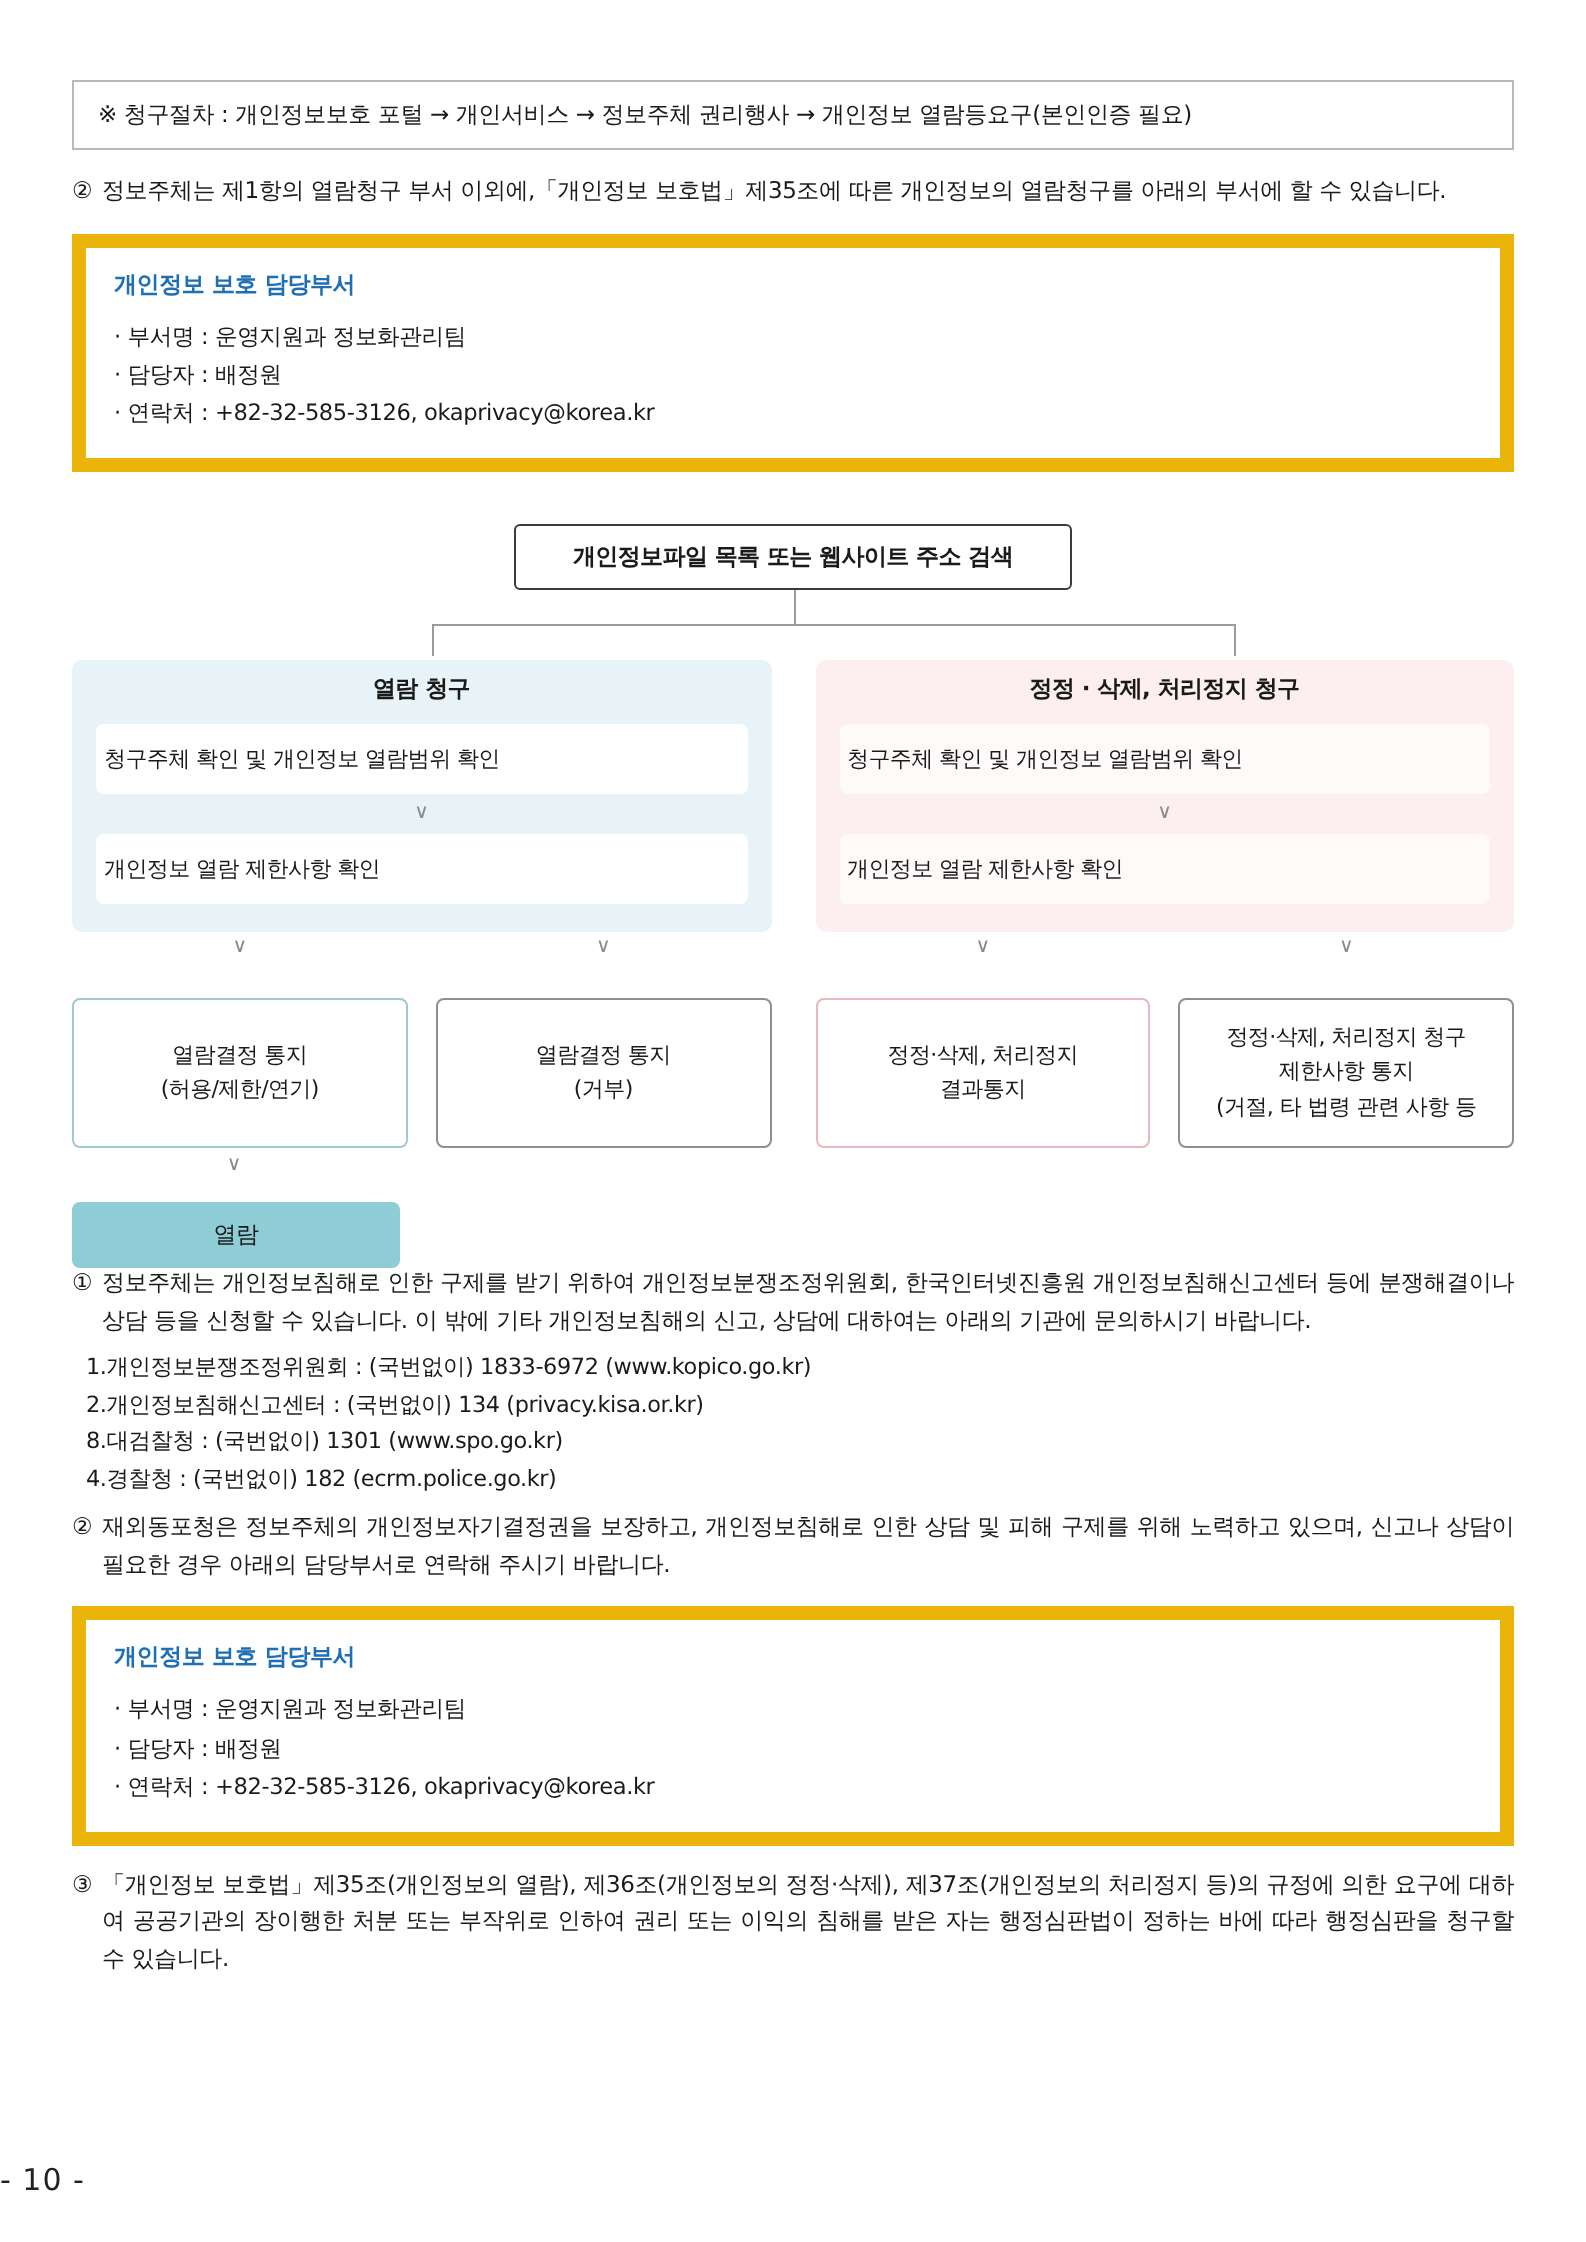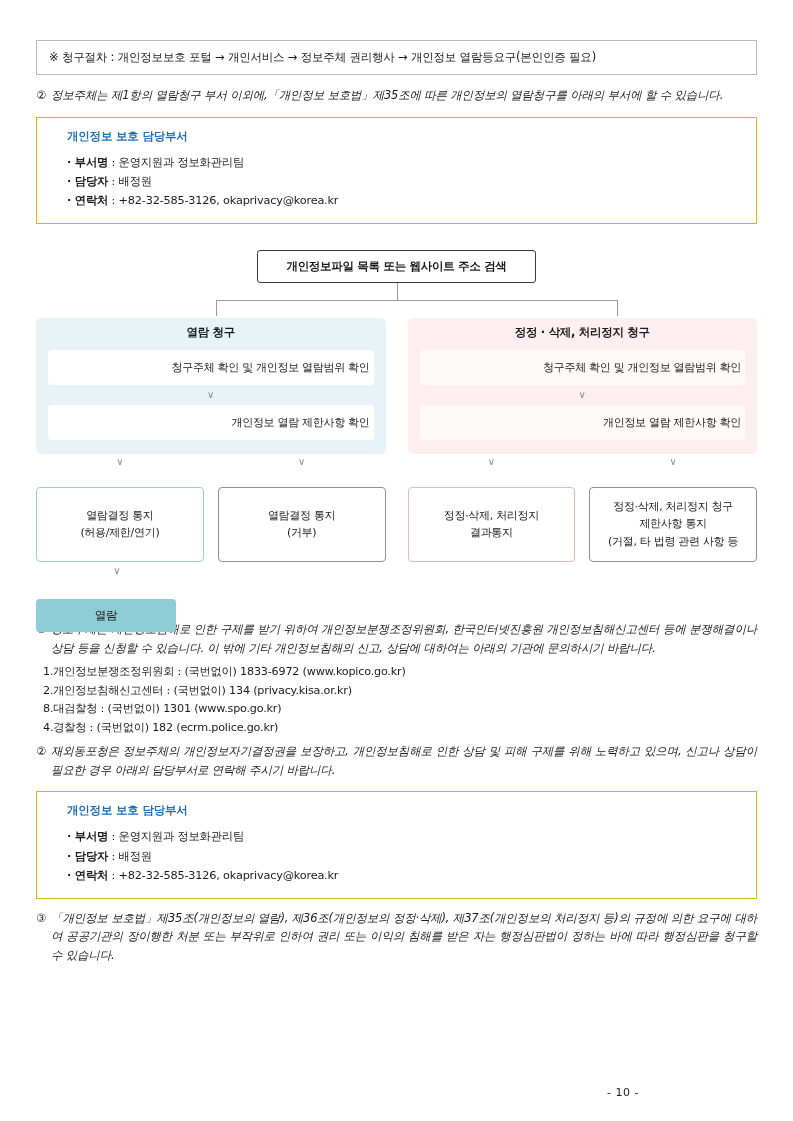--- a/index.html
+++ b/index.html
@@ -39,42 +39,41 @@
     margin-bottom: 6px;
   }
   .para .marker {
     width: 15px;
     flex: 0 0 15px;
   }
   .para .body {
     flex: 1 1 auto;
     text-align: justify;
     text-justify: inter-character;
-    font-style: italic;
   }
 
   
   .contact-box {
-    border: 1px solid #eab308;
-    padding: 11px 14px 12px 30px;
+    border: 7px solid #eab308;
+    padding: 11px 14px 12px 14px;
     margin: 12px 0 0 0;
   }
   .contact-title {
     color: #1f6fb5;
     font-weight: bold;
     font-size: 11.5px;
     margin-bottom: 9px;
     letter-spacing: -0.2px;
   }
   .contact-row {
     font-size: 11.3px;
     line-height: 1.72;
     letter-spacing: -0.2px;
   }
-  .contact-row b { font-weight: bold; }
+  .contact-row b { font-weight: normal; }
 
   
   .flow {
     position: relative;
     margin: 26px 0 10px 0;
     height: 360px;
   }
   .flow-top {
     width: 279px;
     margin: 0 auto;
@@ -106,21 +105,21 @@
   .col-title {
     text-align: center;
     font-size: 11.5px;
     font-weight: bold;
     letter-spacing: -0.3px;
     margin-bottom: 10px;
   }
   .col-step {
     background: #ffffff;
     border-radius: 4px;
-    text-align: right;
+    text-align: left;
     font-size: 11px;
     letter-spacing: -0.3px;
     padding: 10px 4px;
   }
   .col.right .col-step { background: #fffafa; }
   .arrow-dn {
     text-align: center;
     font-size: 10px;
     color: #8a8a8a;
     line-height: 14px;
@@ -148,22 +147,22 @@
     padding: 10px 4px;
     min-height: 52px;
     display: flex;
     flex-direction: column;
     justify-content: center;
   }
   .leaf.plain { border-color: #8f8f8f; }
   .leaf.pink  { border-color: #eab7bd; }
   .leaf.grey  { border-color: #8f8f8f; }
   .final {
-    width: 140px;
-    margin-top: 19px;
+    width: 164px;
+    margin-top: 9px;
     background: #8ecdd6;
     border-radius: 4px;
     text-align: center;
     font-size: 11.5px;
     padding: 9px 0;
     letter-spacing: -0.3px;
   }
   .arrow-row {
     display: flex;
     gap: 22px;
@@ -192,22 +191,22 @@
     font-size: 11.2px;
     line-height: 1.65;
     letter-spacing: -0.2px;
     padding-left: 7px;
   }
   .footer {
     position: absolute;
     bottom: 22px;
     left: 0;
     width: 639px;
-    text-align: right;
-    font-size: 11px;
+    text-align: left;
+    font-size: 15px;
     color: #222;
     letter-spacing: 0.5px;
   }
 </style>
 </head>
 <body>
 
 <div class="page">
 
   <div class="note-box">

